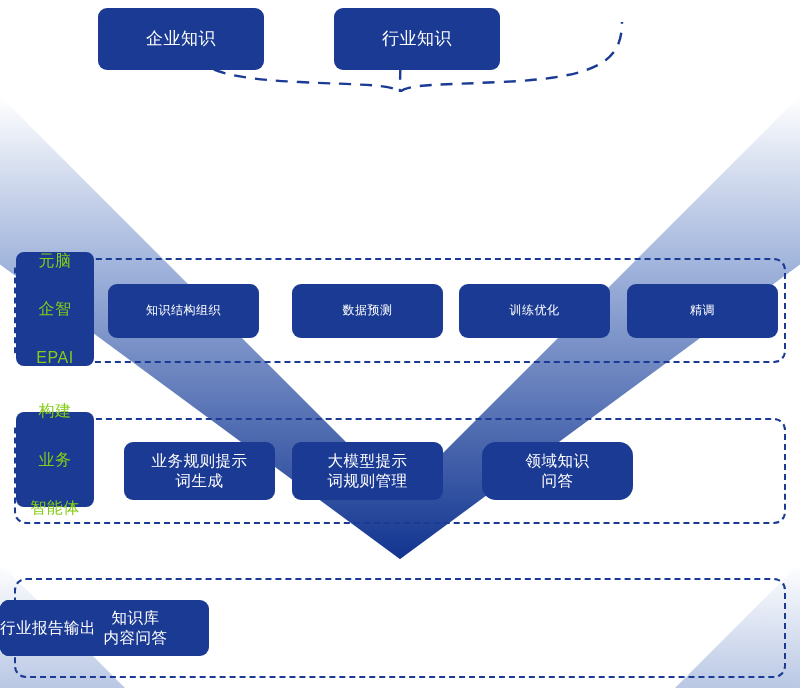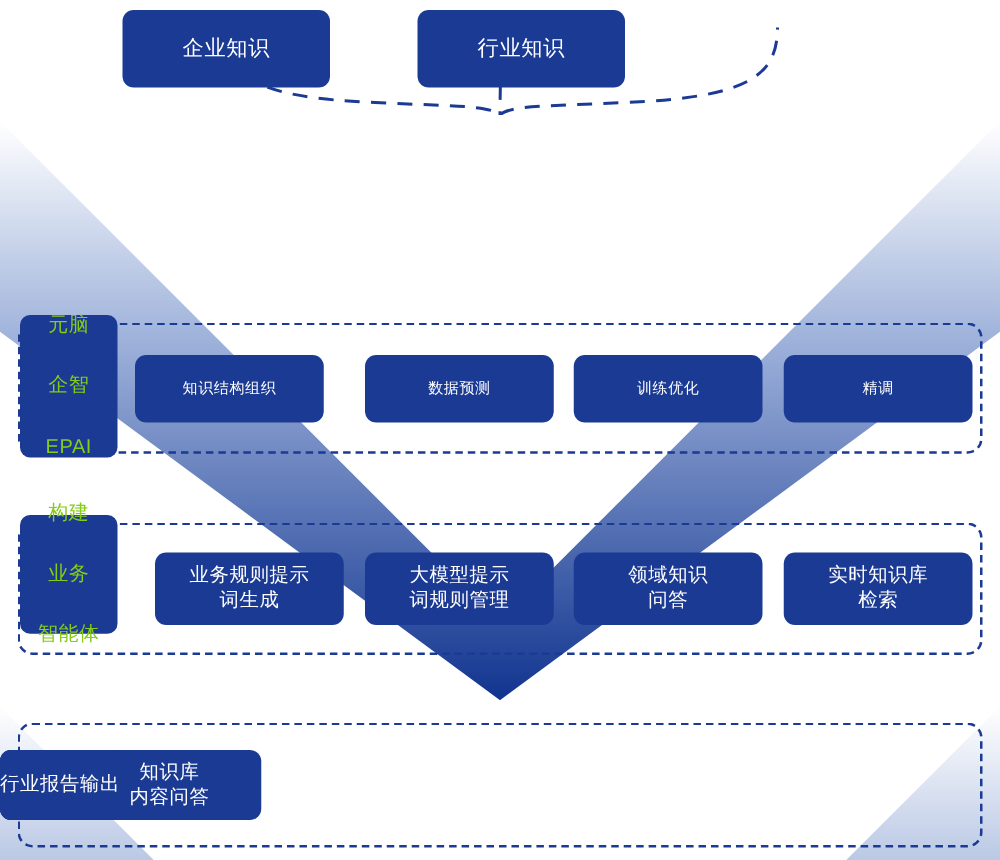--- a/index.html
+++ b/index.html
@@ -112,21 +112,21 @@
   .r2-4 { left: 627px; }
 
   .r3-box {
     width: 151px;
     height: 58px;
     font-size: 15.5px;
     top: 442px;
   }
   .r3-1 { left: 108px; margin-left: 16px; }
   .r3-2 { left: 292px; }
-  .r3-3 { left: 459px; }
+  .r3-3 { left: 482px; border-radius: 14px; }
   .r3-4 { left: 627px; }
 
   
   .r4-box {
     height: 56px;
     font-size: 15.5px;
     top: 600px;
   }
   .r4-1 { left: 62px;  width: 147px; }
   .r4-2 { left": 0; left: 245px; width: 147px; }
@@ -237,26 +237,20 @@
       <span>大模型提示</span>
       <span>词规则管理</span>
     </div>
   </div>
   <div class="box r3-box r3-3">
     <div>
       <span>领域知识</span>
       <span>问答</span>
     </div>
   </div>
-  <div class="box r3-box r3-4">
-    <div>
-      <span>实时知识库</span>
-      <span>检索</span>
-    </div>
-  </div>
 
   
   
 
   
   <div class="dashed-group group-output"></div>
 
   <div class="box r4-box r4-1">
     <div>
       <span>知识库</span>

